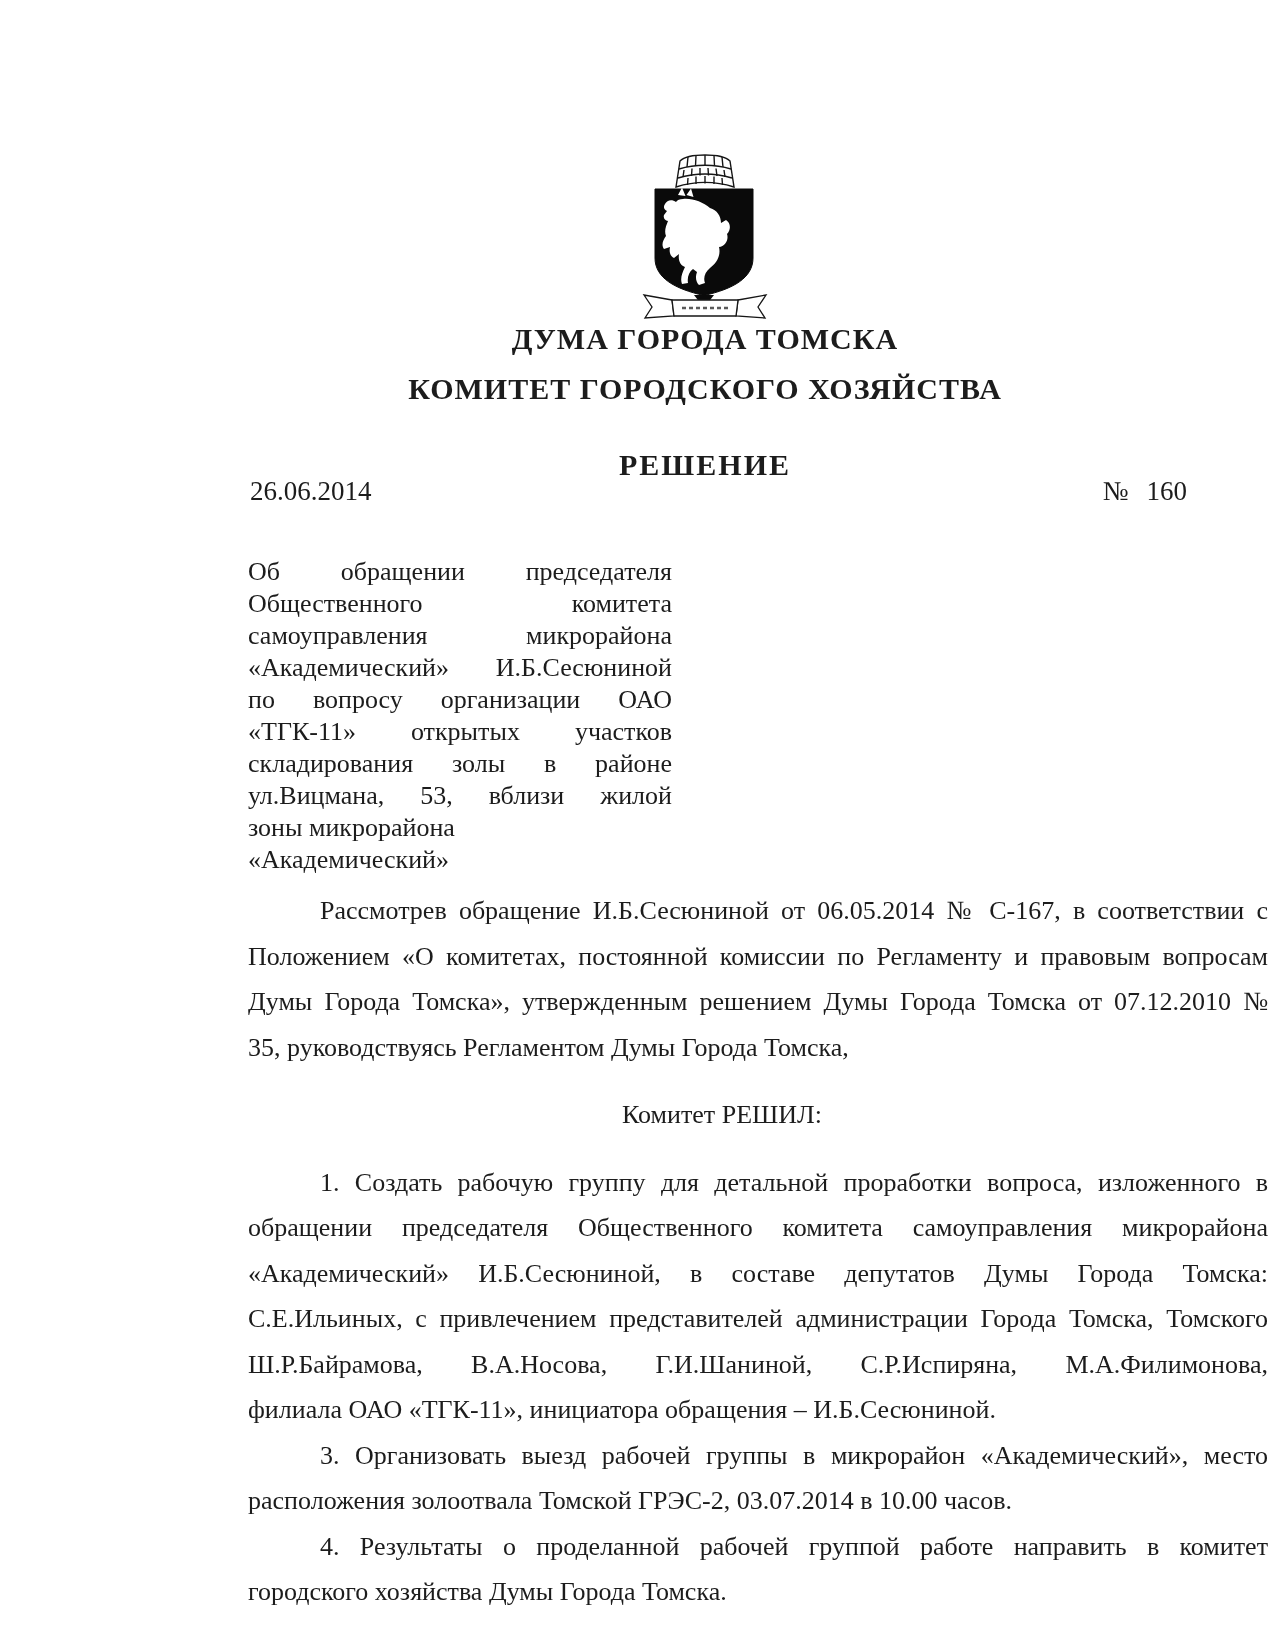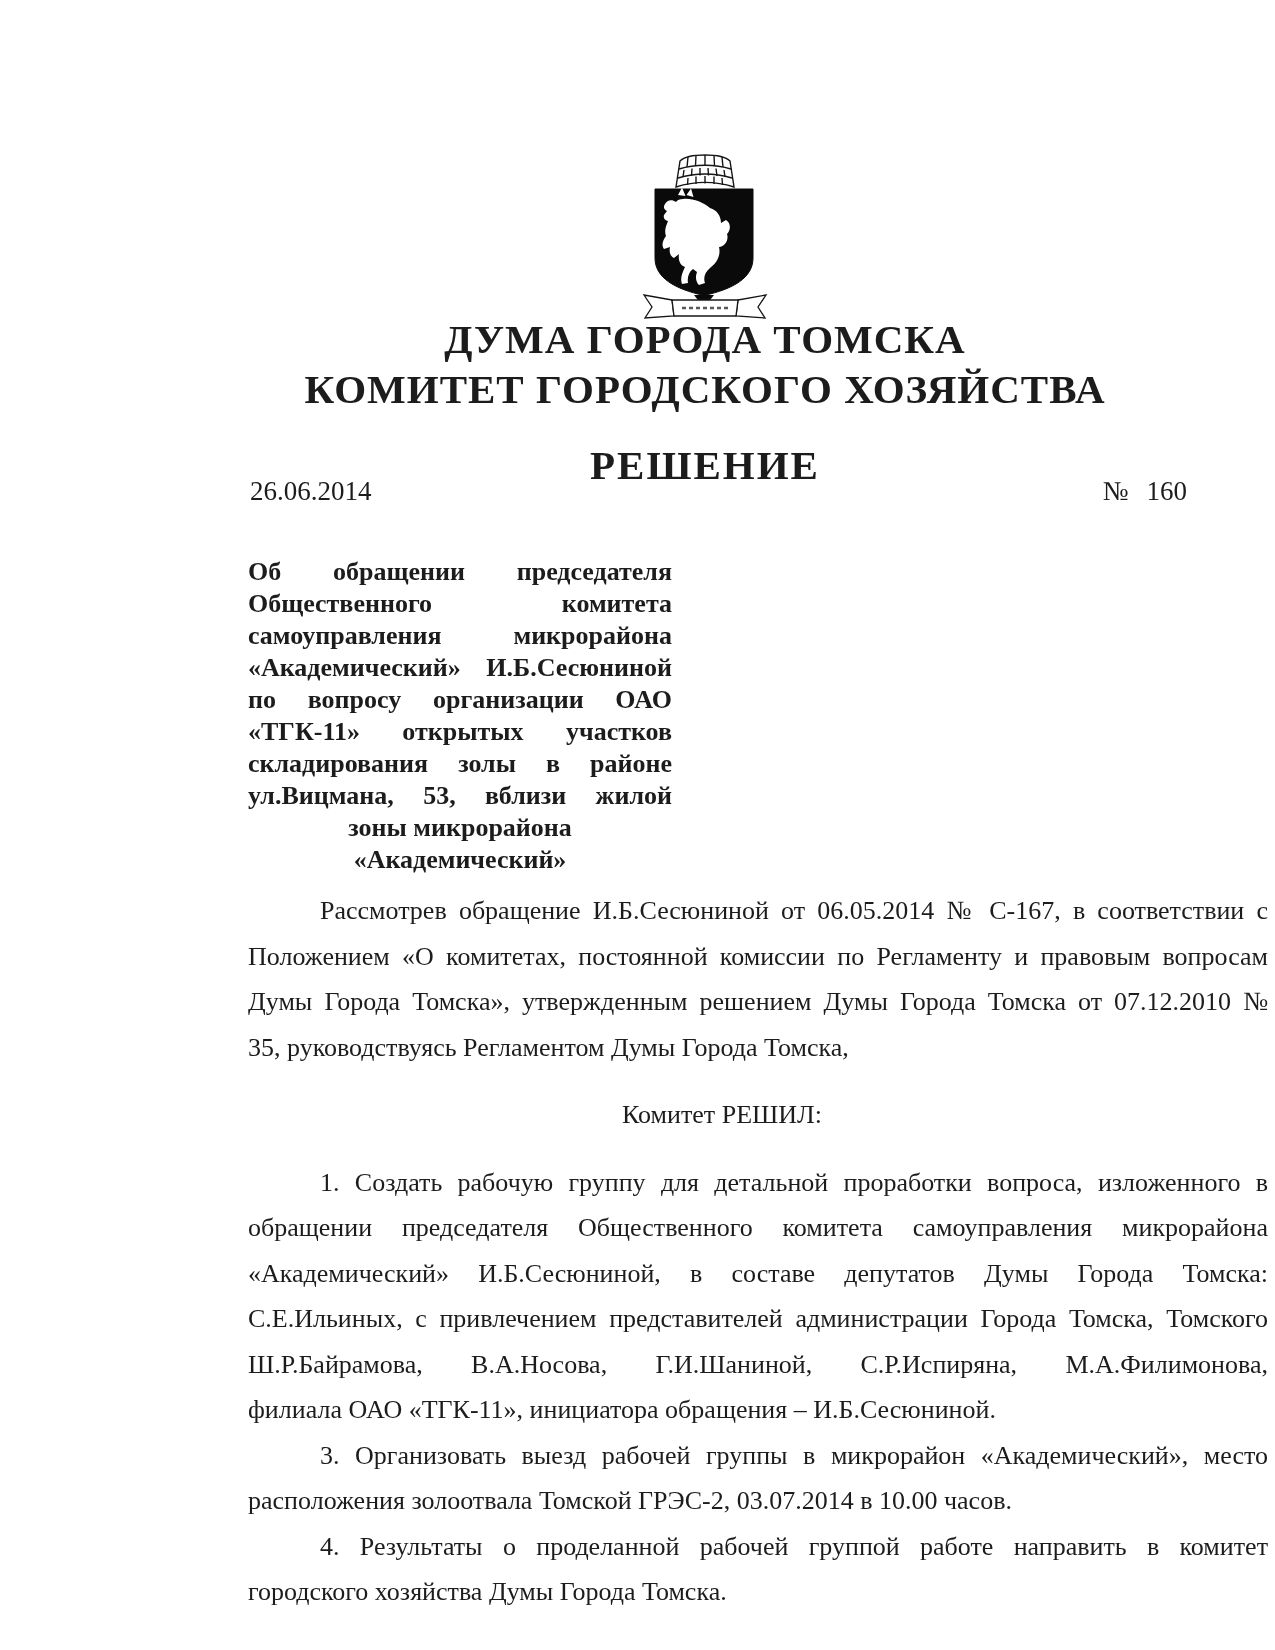--- a/index.html
+++ b/index.html
@@ -11,34 +11,34 @@
   }
   .page { position: relative; width: 1275px; height: 1650px; background: #ffffff; overflow: hidden; }
 
   
   .emblem { position: absolute; left: 630px; top: 148px; width: 150px; height: 178px; }
 
   
   .hline {
     position: absolute; left: 135px; width: 1140px;
     text-align: center; font-weight: bold; letter-spacing: 1px;
-    font-size: 41px; line-height: 34px; white-space: nowrap;
+    font-size: 30px; line-height: 34px; white-space: nowrap;
   }
   .h-org1 { top: 322px; }
   .h-org2 { top: 372px; }
   .h-doctype { top: 448px; letter-spacing: 2px; }
 
   
   .meta-row { position: absolute; left: 248px; top: 476px; width: 1020px; height: 34px; font-size: 27px; }
   .meta-date { position: absolute; left: 2px; top: 0; }
   .meta-number { position: absolute; right: 81px; top: 0; display: flex; gap: 18px; }
 
   
-  .subject { position: absolute; left: 248px; top: 556px; width: 424px; font-weight: bold; font-size: 26px; }
-  .sline { line-height: 32px; text-align: center; }
+  .subject { position: absolute; left: 248px; top: 556px; width: 424px; font-weight: normal; font-size: 26px; }
+  .sline { line-height: 32px; text-align: left; }
   .sline.jline { text-align: justify; text-align-last: justify; }
 
   
   .resolution { position: absolute; left: 248px; top: 888px; width: 1020px; font-size: 26px; }
   .bline { line-height: 45.5px; text-align: left; white-space: pre-wrap; }
   .bline.jline { text-align: justify; text-align-last: justify; white-space: normal; }
   .bline.first { text-indent: 72px; }
   .centered {
     line-height: 45.5px; text-align: center; margin: 22px 0;
     transform: translateX(-36px);

